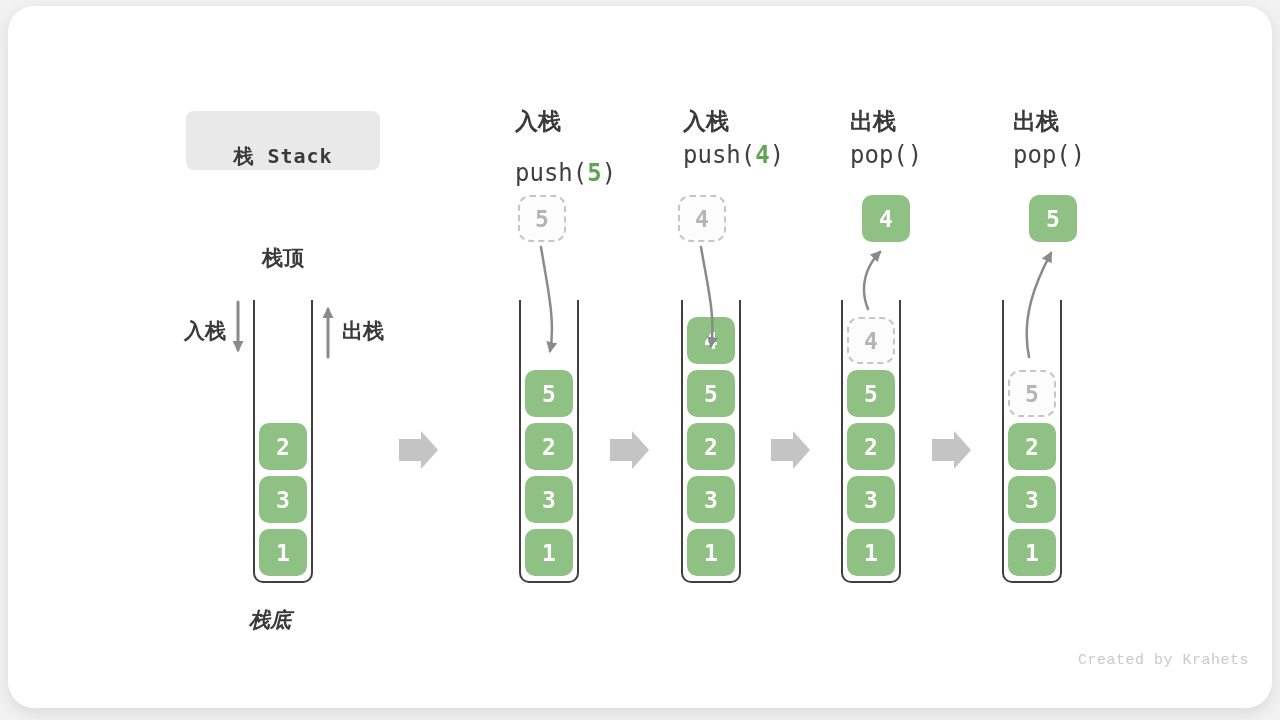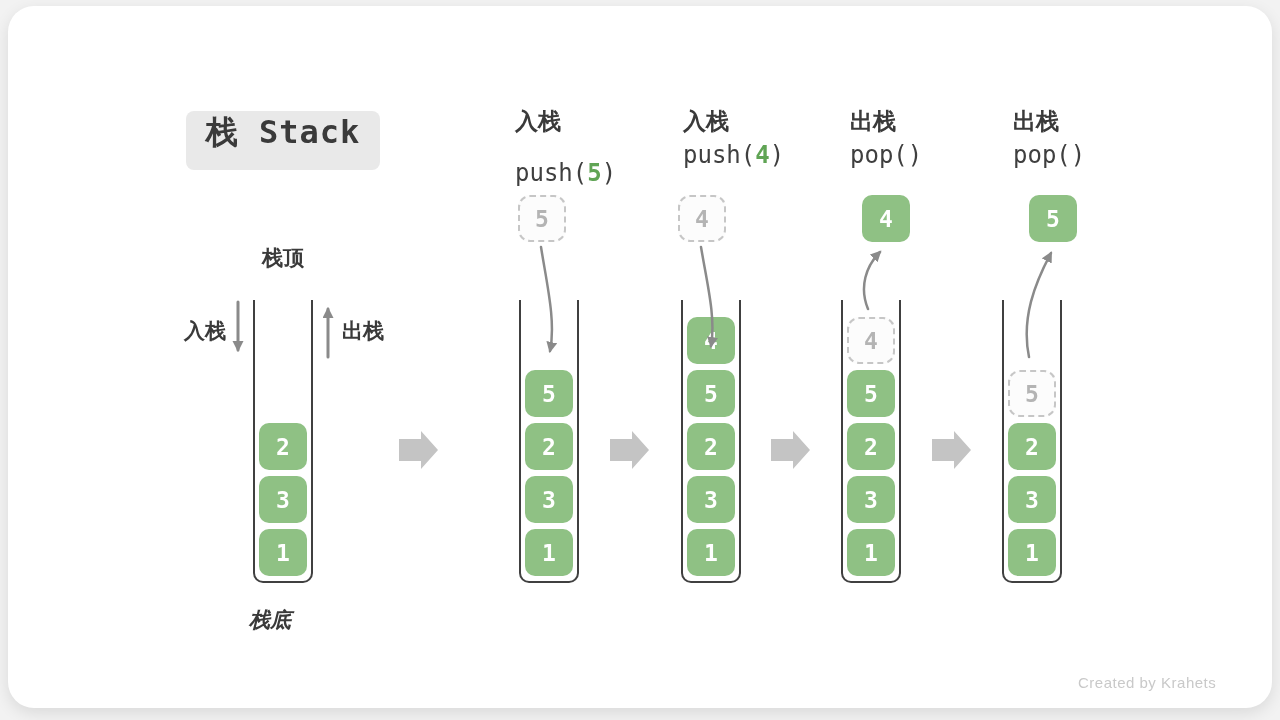--- a/index.html
+++ b/index.html
@@ -10,23 +10,23 @@
   }
   .stage{position:absolute;inset:0;width:1280px;height:720px;}
   .card{
     position:absolute;left:8px;top:6px;width:1264px;height:702px;
     background:#ffffff;border-radius:26px;
     box-shadow:0 5px 16px rgba(0,0,0,0.10);
   }
   .title-box{
     position:absolute;left:186px;top:111px;width:194px;height:59px;
     background:var(--title-bg,#e9e9e9);border-radius:8px;
-    display:flex;align-items:flex-start;justify-content:center;
+    display:flex;align-items:flex-end;justify-content:center;
     font-family:"DejaVu Sans Mono","Liberation Mono",monospace;
-    font-size:32px;font-weight:600;color:var(--dark,#3a3a3a);letter-spacing:1px;
+    font-size:20px;font-weight:600;color:var(--dark,#3a3a3a);letter-spacing:1px;
   }
   .cn-label{
     position:absolute;font-size:21px;font-weight:700;color:var(--dark,#3a3a3a);
     text-align:center;width:120px;
   }
   .op-label-cn{
     position:absolute;font-size:23px;font-weight:700;color:var(--dark,#3a3a3a);
     white-space:nowrap;
   }
   .op-label-code{
@@ -47,22 +47,22 @@
     font-family:"DejaVu Sans Mono","Liberation Mono",monospace;
     font-size:23px;font-weight:600;
   }
   .cell.solid{background:var(--green,#8fc184);color:#ffffff;}
   .cell.ghost{
     background:#fcfcfc;border:2px dashed var(--ghost-border,#c6c6c6);
     color:var(--ghost-text,#b4b4b4);border-radius:12px;
   }
   .floating{top:195px;}
   .footer{
-    position:absolute;left:1078px;top:674px;
-    font-family:Liberation Sans, sans-serif;
+    position:absolute;left:1078px;top:652px;
+    font-family:Liberation Mono, monospace;
     font-size:15px;color:#c9c9c9;letter-spacing:0.5px;white-space:nowrap;
   }
   svg.overlay{position:absolute;inset:0;width:1280px;height:720px;pointer-events:none;}
 </style>
 </head>
 <body style="--green: #8fc184; --arg-green: #60a455; --dark: #3a3a3a; --code: #3f3f3f; --ghost-border: #c6c6c6; --ghost-text: #b4b4b4; --stroke: #404040; --title-bg: #e9e9e9;">
 
 <div class="stage">
   <div class="card"></div>
 

